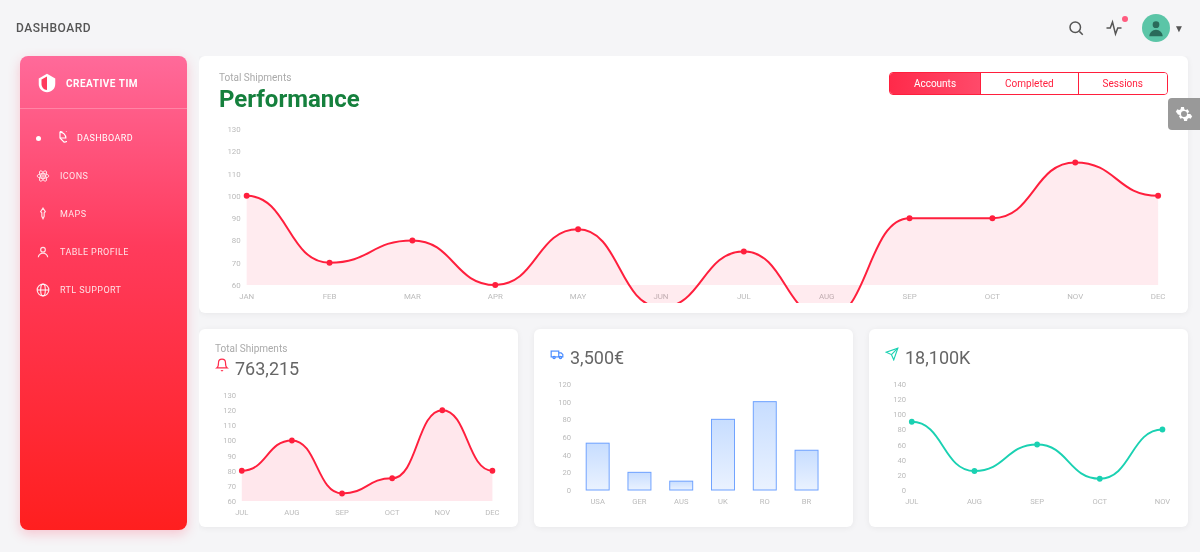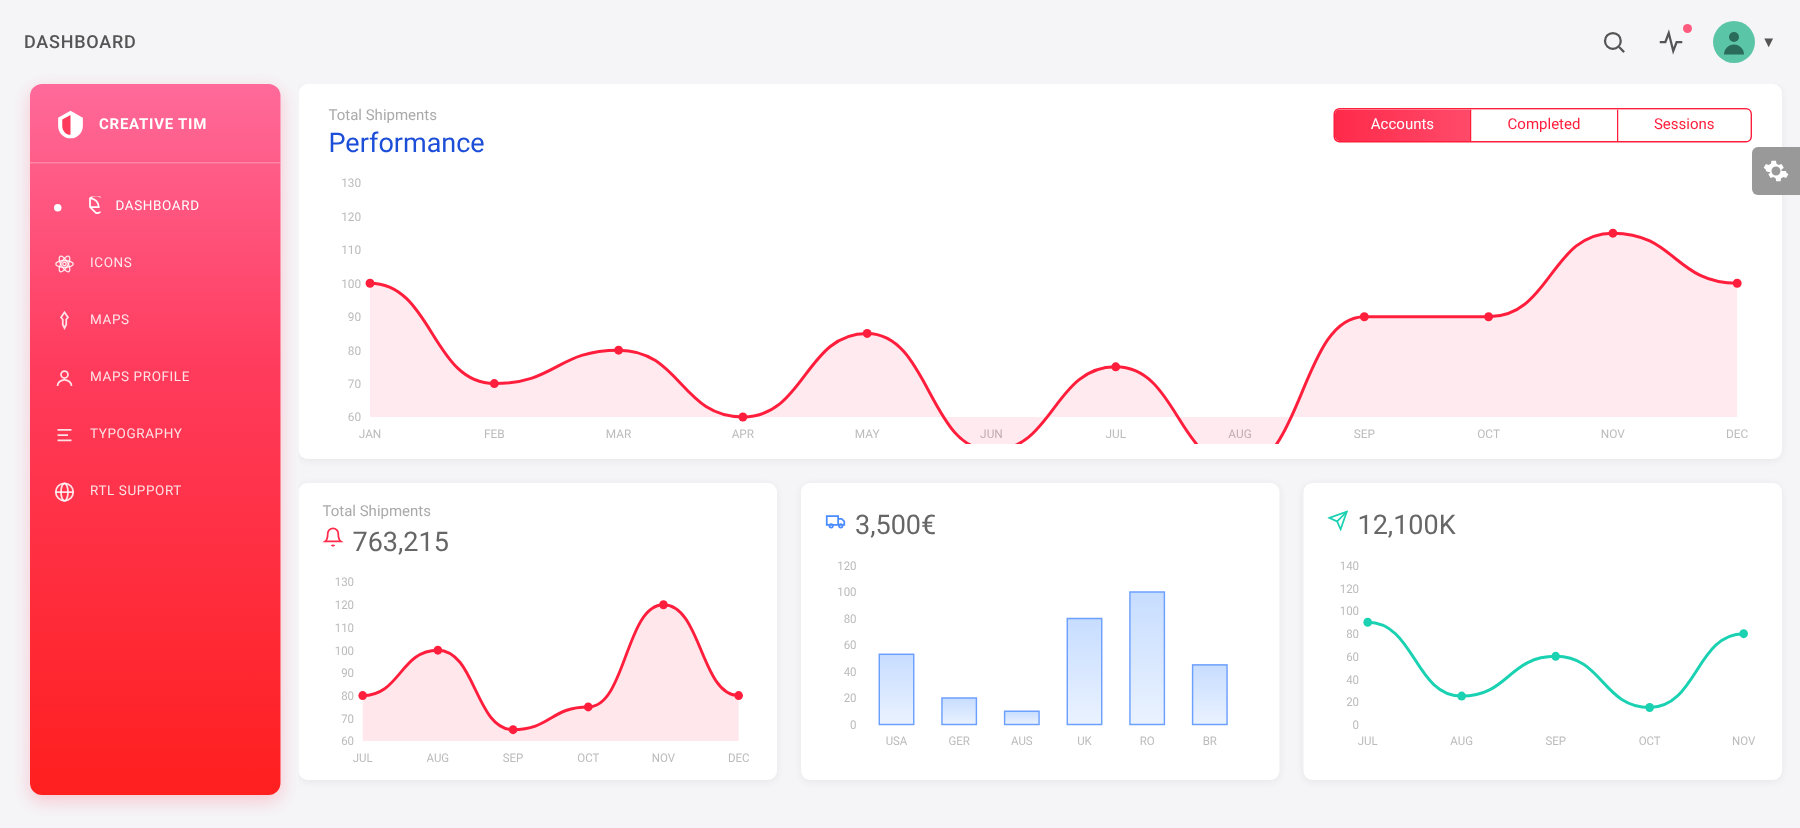--- a/index.html
+++ b/index.html
@@ -21,21 +21,21 @@
 .nav-list{list-style:none;display:flex;flex-direction:column;gap:4px}
 .nav-item{display:flex;align-items:center;gap:10px;padding:10px 16px;font-size:9px;letter-spacing:0.4px;cursor:pointer;color:rgba(255,255,255,0.85)}
 .nav-item.active{color:#fff}
 .nav-item .dot{width:5px;height:5px;background:#fff;border-radius:50%;margin-right:2px}
 .nav-icon{width:14px;height:14px;display:flex;align-items:center;justify-content:center;flex-shrink:0}
 .main{flex:1;padding:0 12px 12px 0;overflow:hidden}
 .card{background:#fff;border-radius:6px;box-shadow:0 1px 6px rgba(0,0,0,0.06)}
 .perf-card{padding:16px 20px 10px;margin-bottom:16px}
 .perf-header{display:flex;align-items:flex-start;justify-content:space-between}
 .perf-sub{font-size:10px;color:#aaa}
-.perf-title{font-size:18px;color:#1d4ed8;font-weight:400;margin-top:2px}
+.perf-title{font-size:24px;color:#15803d;font-weight:700;margin-top:2px}
 .tabs{display:flex;border:1px solid #ff1f3d;border-radius:4px;overflow:hidden}
 .tab{padding:5px 24px;font-size:10px;cursor:pointer;color:#ff1f3d;background:#fff;border-right:1px solid #ff1f3d}
 .tab:last-child{border-right:none}
 .tab.active{background:linear-gradient(90deg,#ff2a4a,#ff4a6a);color:#fff}
 .chart-wrap{position:relative;height:180px;margin-top:10px}
 .chart-svg{width:100%;height:100%}
 .y-tick{font-size:8px;fill:#bbb}
 .x-tick{font-size:8px;fill:#bbb;text-anchor:middle}
 .grid-row{display:flex;gap:16px}
 .small-card{flex:1;padding:14px 16px 8px}
@@ -118,31 +118,21 @@
           </span>
           <span>MAPS</span>
         </li>
         <li class="nav-item">
           <span class="nav-icon">
             <svg width="14" height="14" viewBox="0 0 24 24" fill="none" stroke="currentColor" stroke-width="2">
               <circle cx="12" cy="8" r="4"></circle>
               <path d="M4 21c0-4 4-7 8-7s8 3 8 7"></path>
             </svg>
           </span>
-          <span>MAPS PROFILE</span>
-        </li>
-        <li class="nav-item">
-          <span class="nav-icon">
-            <svg width="14" height="14" viewBox="0 0 24 24" fill="none" stroke="currentColor" stroke-width="2">
-              <line x1="4" y1="6" x2="20" y2="6"></line>
-              <line x1="4" y1="12" x2="16" y2="12"></line>
-              <line x1="4" y1="18" x2="20" y2="18"></line>
-            </svg>
-          </span>
-          <span>TYPOGRAPHY</span>
+          <span>TABLE PROFILE</span>
         </li>
         <li class="nav-item">
           <span class="nav-icon">
             <svg width="14" height="14" viewBox="0 0 24 24" fill="none" stroke="currentColor" stroke-width="2">
               <circle cx="12" cy="12" r="10"></circle>
               <ellipse cx="12" cy="12" rx="4" ry="10"></ellipse>
               <line x1="2" y1="12" x2="22" y2="12"></line>
             </svg>
           </span>
           <span>RTL SUPPORT</span>
@@ -287,21 +277,21 @@
       </div>
 
       <div class="card small-card">
         <div class="small-value">
           <span class="small-icon" style="color:#1ad1b2">
             <svg width="14" height="14" viewBox="0 0 24 24" fill="none" stroke="currentColor" stroke-width="2">
                 <line x1="22" y1="2" x2="11" y2="13"></line>
                 <polygon points="22 2 15 22 11 13 2 9 22 2"></polygon>
               </svg>
           </span>
-          <span class="small-value-text">12,100K</span>
+          <span class="small-value-text">18,100K</span>
         </div>
         <div class="small-chart">
           <svg class="chart-svg" id="chart-tasks" viewBox="0 0 300 130" preserveAspectRatio="none">
               <text class="y-tick" x="22" y="115" text-anchor="end">0</text>
               <text class="y-tick" x="22" y="99.85714285714286" text-anchor="end">20</text>
               <text class="y-tick" x="22" y="84.71428571428572" text-anchor="end">40</text>
               <text class="y-tick" x="22" y="69.57142857142857" text-anchor="end">60</text>
               <text class="y-tick" x="22" y="54.42857142857143" text-anchor="end">80</text>
               <text class="y-tick" x="22" y="39.285714285714285" text-anchor="end">100</text>
               <text class="y-tick" x="22" y="24.142857142857146" text-anchor="end">120</text>

